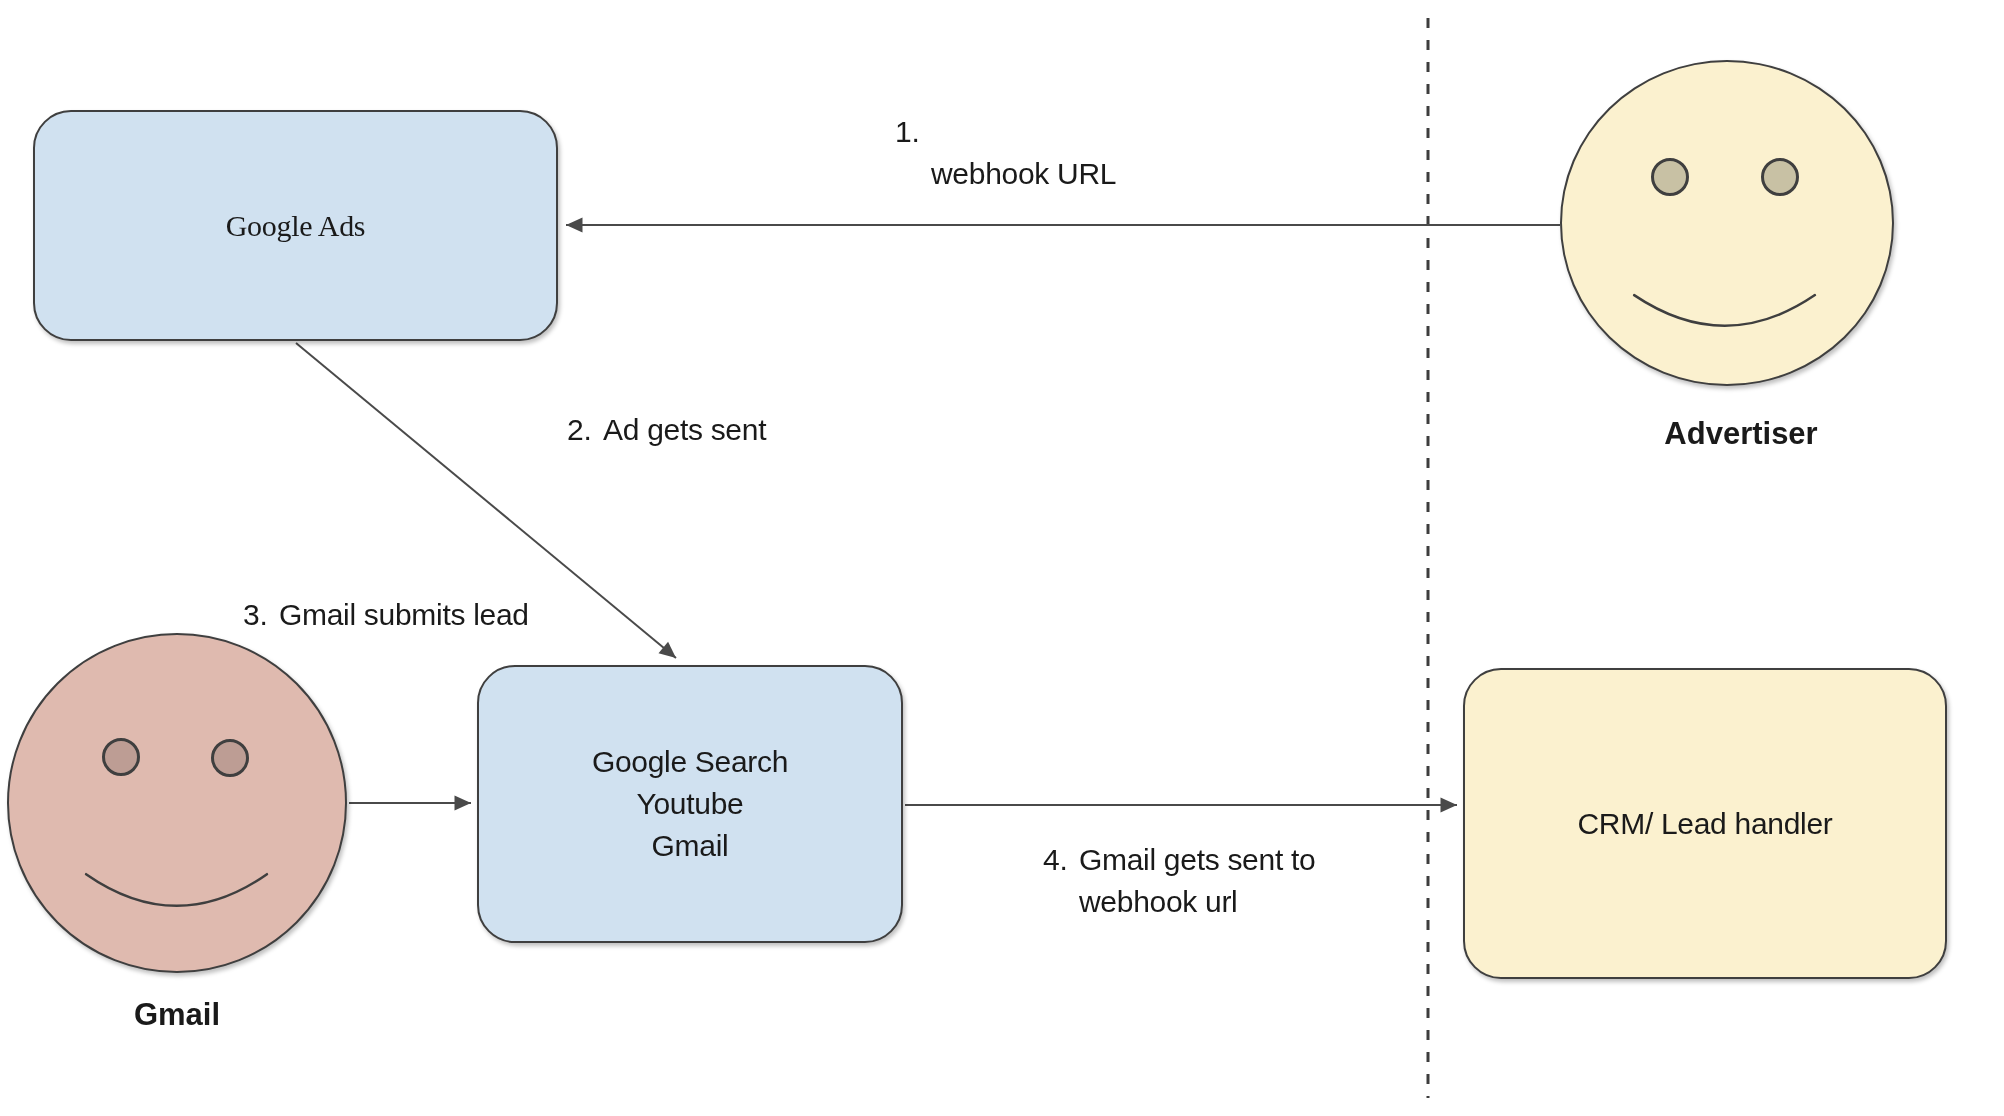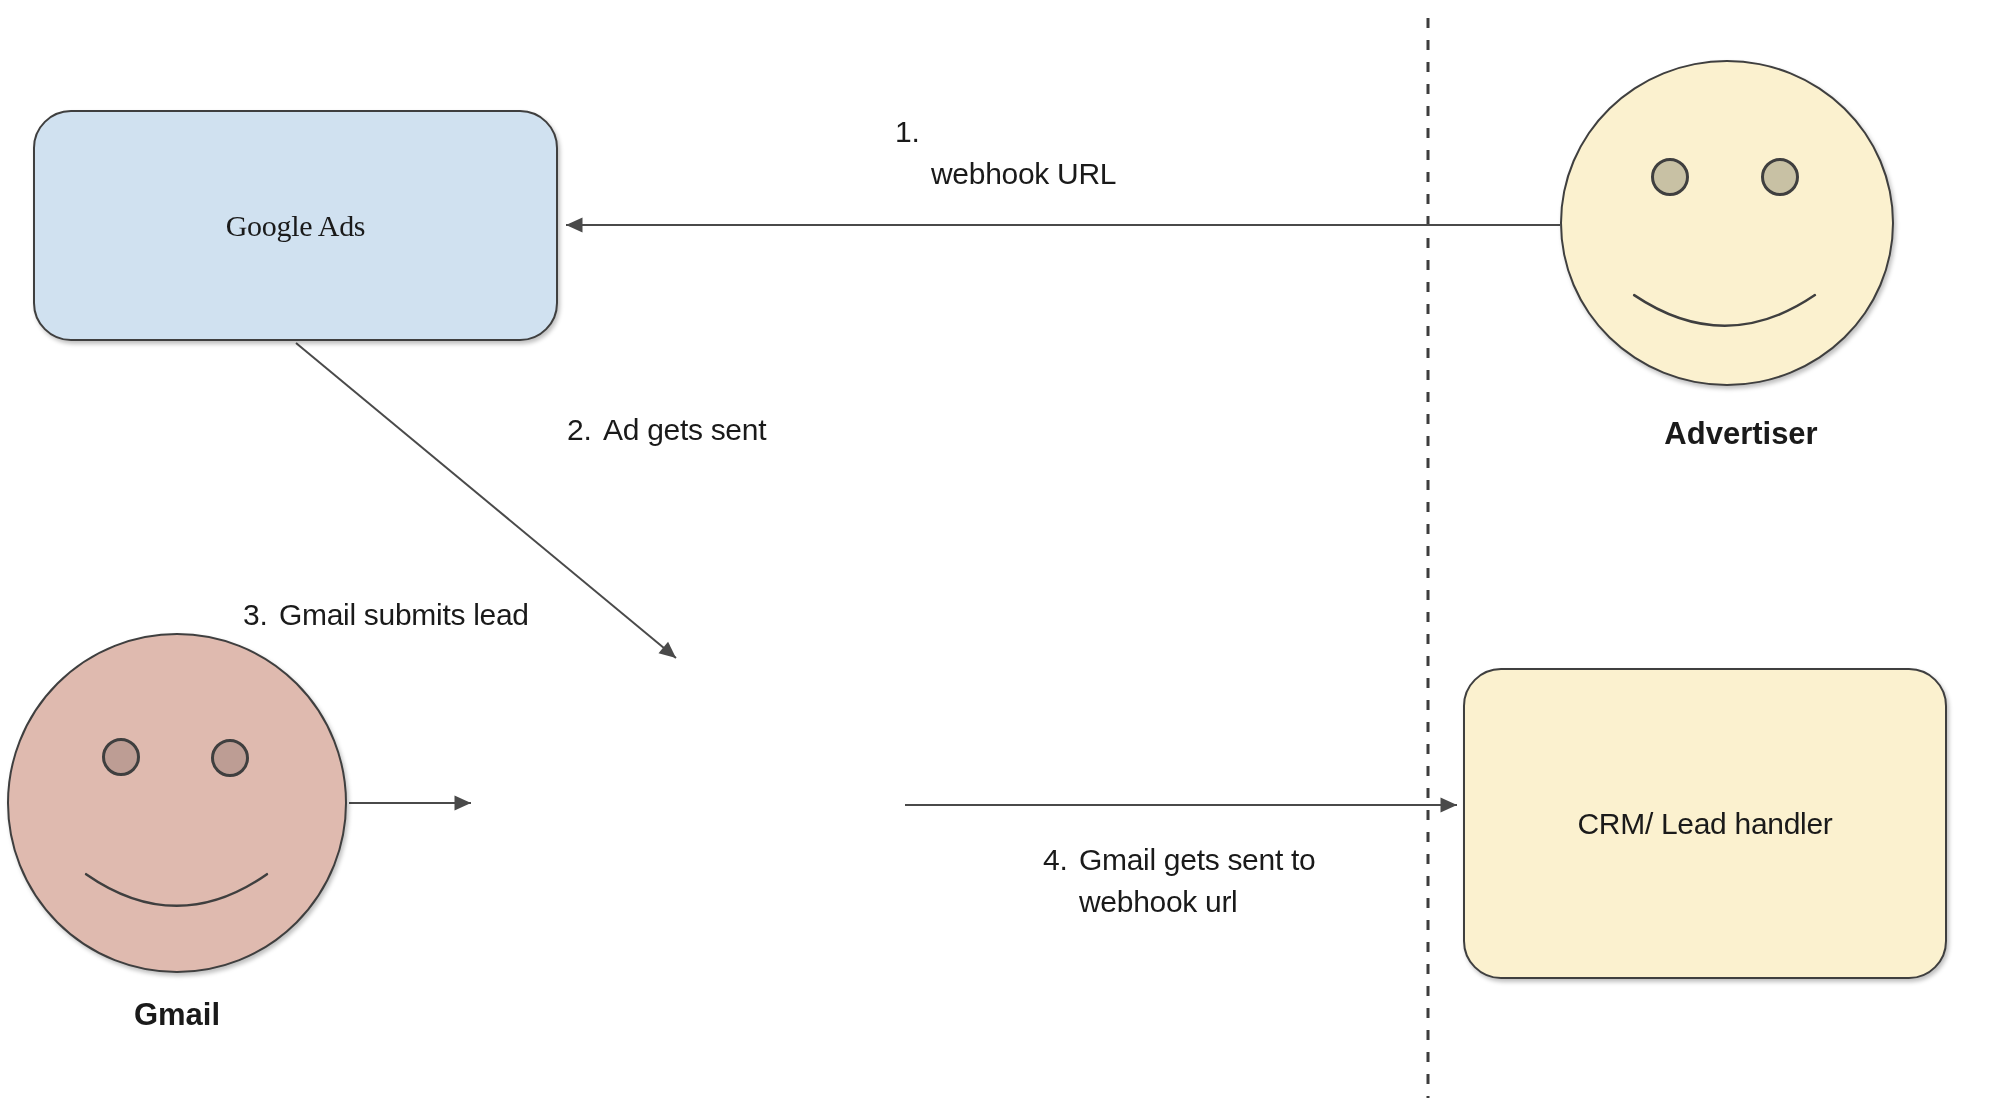--- a/index.html
+++ b/index.html
@@ -113,20 +113,27 @@
 
     <line x1="349" y1="803" x2="471" y2="803" stroke="#4A4A4A" stroke-width="2" marker-end="url(#arrowhead)"></line>
 
     <line x1="905" y1="805" x2="1457" y2="805" stroke="#4A4A4A" stroke-width="2" marker-end="url(#arrowhead)"></line>
   </svg>
 
   <div class="node node-googleads">
     <span>Google Ads</span>
   </div>
 
+  <div class="node node-platforms">
+    <div>
+      <div>Google Search</div>
+      <div>Youtube</div>
+      <div>Gmail</div>
+    </div>
+  </div>
 
   <div class="node yellow node-crm">
     <span>CRM/ Lead handler</span>
   </div>
 
   <div class="face face-user">
     <span class="eye left"></span>
     <span class="eye right"></span>
     <svg class="smile" viewBox="0 0 340 340" xmlns="http://www.w3.org/2000/svg">
       <path d="M 78 242 Q 170 306 261 242"></path>

